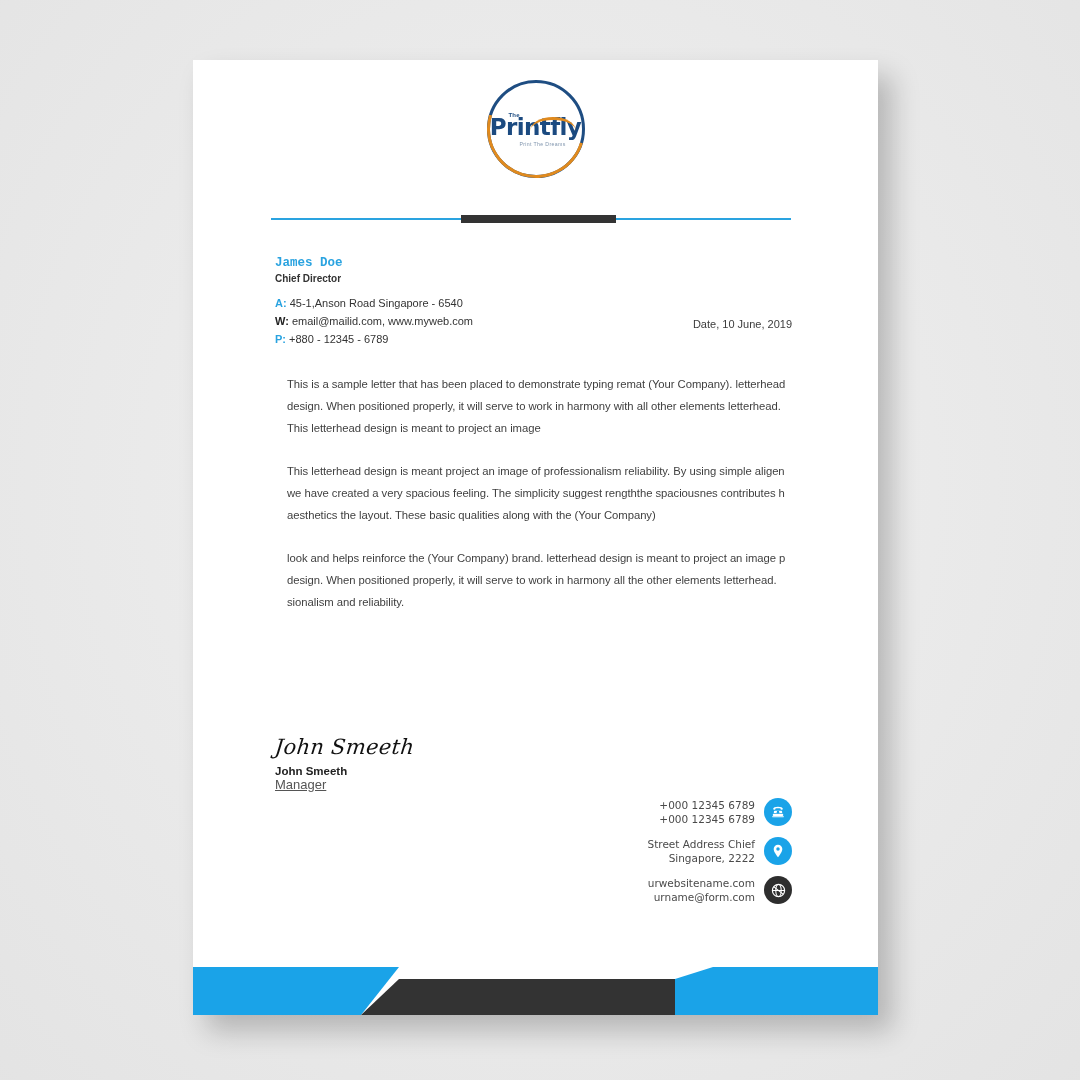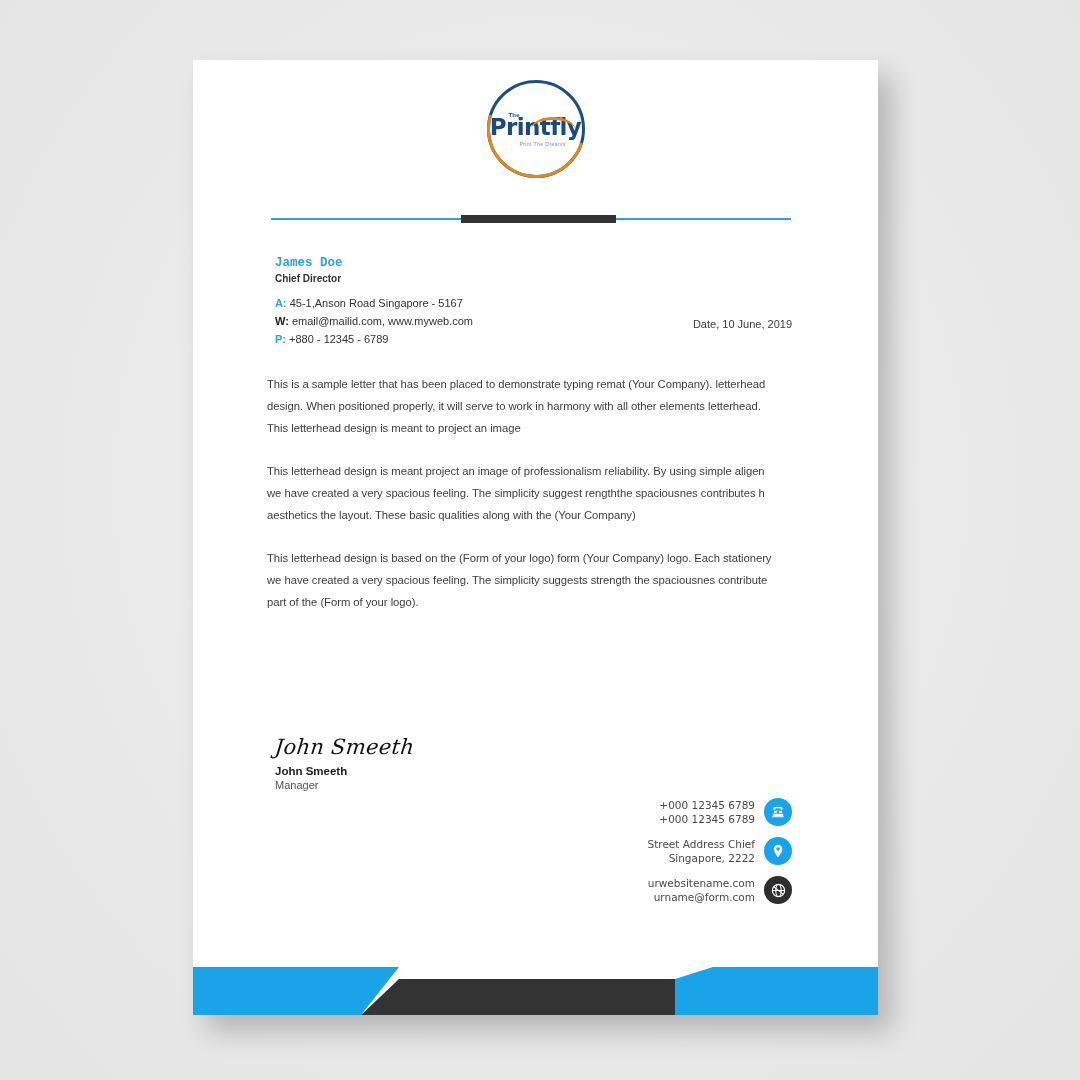--- a/index.html
+++ b/index.html
@@ -149,21 +149,21 @@
     position: absolute;
     right: 86px;
     top: 258px;
     font-size: 11px;
     color: #3c3c3c;
   }
 
   
   #letter-body {
     position: absolute;
-    left: 74px;
+    left: 94px;
     top: 313px;
     width: 515px;
   }
   .para {
     font-size: 11.3px;
     line-height: 22px;
     color: #3f3f3f;
     margin: 0 0 21px 0;
     letter-spacing: -0.05px;
   }
@@ -183,23 +183,24 @@
     transform: skewX(-6deg);
     margin-bottom: 5px;
   }
   .sig-name {
     font-size: 11.5px;
     font-weight: bold;
     color: #222;
     line-height: 14px;
   }
   .sig-role {
-    font-size: 11px;
+    font-size: 13px;
     color: #555;
     line-height: 14px;
+    text-decoration: underline;
   }
 
   
   #footer-contacts {
     position: absolute;
     right: 86px;
     top: 738px;
     width: 165px;
   }
   .fc-row {
@@ -264,40 +265,40 @@
     <div class="divider-line"></div>
     <div class="divider-block"></div>
   </div>
 
   <div id="sender-block">
     <div class="sender-name">James Doe</div>
     <div class="sender-role">Chief Director</div>
 
     <div class="sender-row">
       <span class="lbl-blue">A</span><span class="lbl-blue">:</span>
-      <span>45-1,Anson Road Singapore - 5167</span>
+      <span>45-1,Anson Road Singapore - 6540</span>
     </div>
 
     <div class="sender-row">
       <span class="lbl-dark">W</span><span class="lbl-dark">:</span>
       <span>email@mailid.com, www.myweb.com</span>
     </div>
 
     <div class="sender-row">
       <span class="lbl-blue">P</span><span class="lbl-blue">:</span>
       <span>+880 - 12345 - 6789</span>
     </div>
   </div>
 
   <div id="date-line">Date, 10 June, 2019</div>
 
   <div id="letter-body">
     <p class="para">This is a sample letter that has been placed to demonstrate typing remat (Your Company). letterhead design. When positioned properly, it will serve to work in harmony with all other elements letterhead. This letterhead design is meant to project an image</p>
     <p class="para">This letterhead design is meant project an image of professionalism reliability. By using simple aligen we have created a very spacious feeling. The simplicity suggest  rengththe spaciousnes contributes h aesthetics the layout. These basic qualities along with the (Your Company)</p>
-    <p class="para">This letterhead design is based on the (Form of your logo) form (Your Company) logo. Each stationery we have created a very spacious feeling. The simplicity suggests strength the spaciousnes contribute part of the (Form of your logo).</p>
+    <p class="para">look and helps reinforce the (Your Company) brand. letterhead design is meant to project an image p design. When positioned properly, it will serve to work in harmony all the other elements letterhead. sionalism and reliability.</p>
   </div>
 
   <div id="signature-block">
     <div class="sig-script">John Smeeth</div>
     <div class="sig-name">John Smeeth</div>
     <div class="sig-role">Manager</div>
   </div>
 
   <div id="footer-contacts">
 

